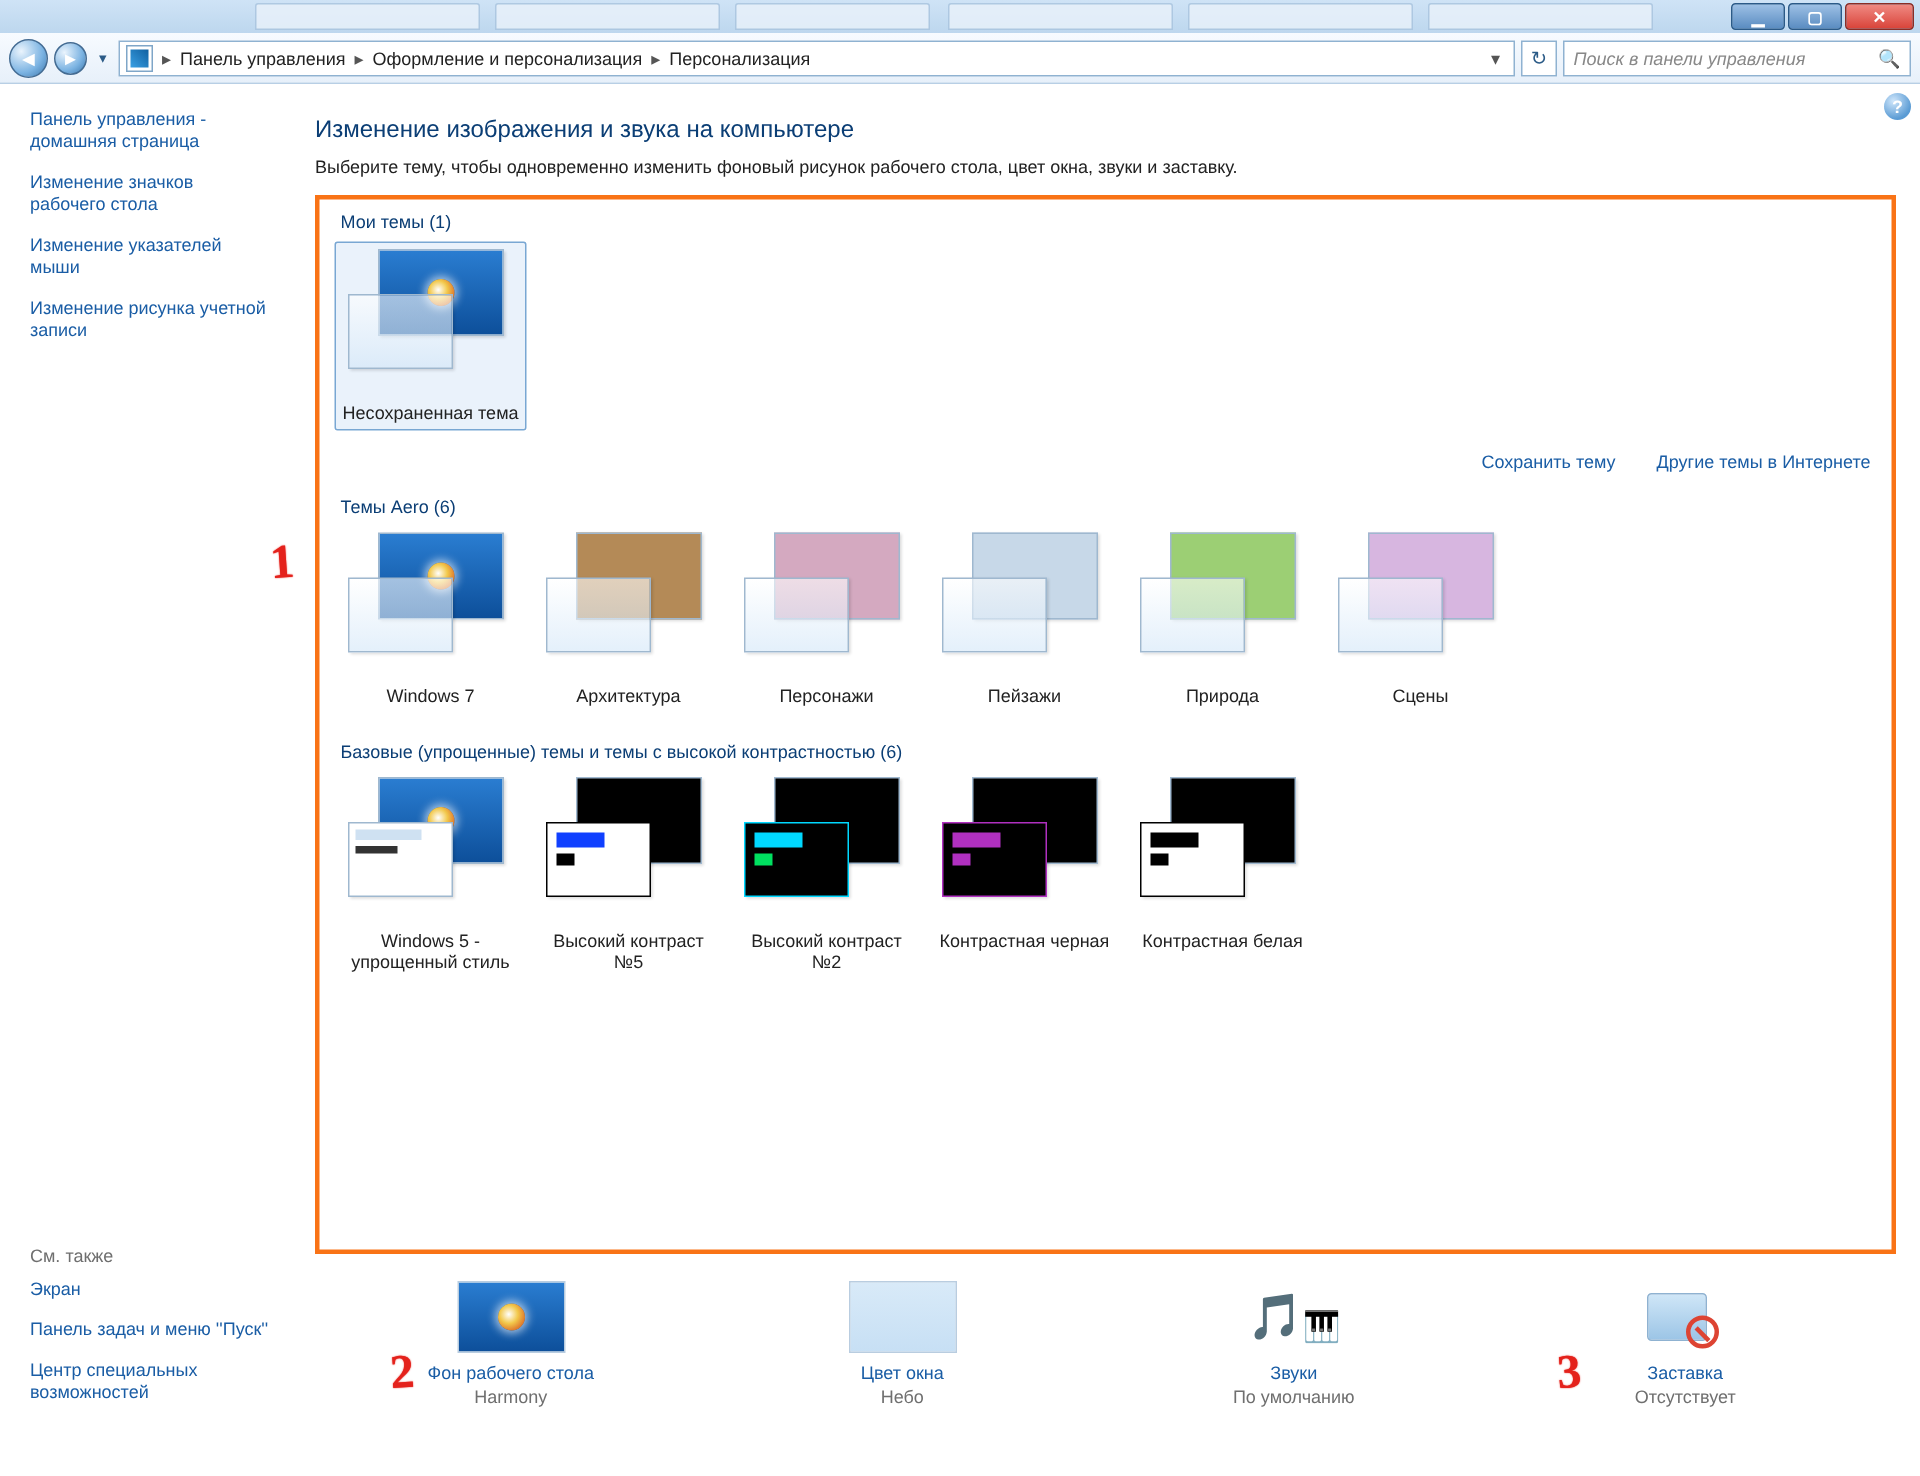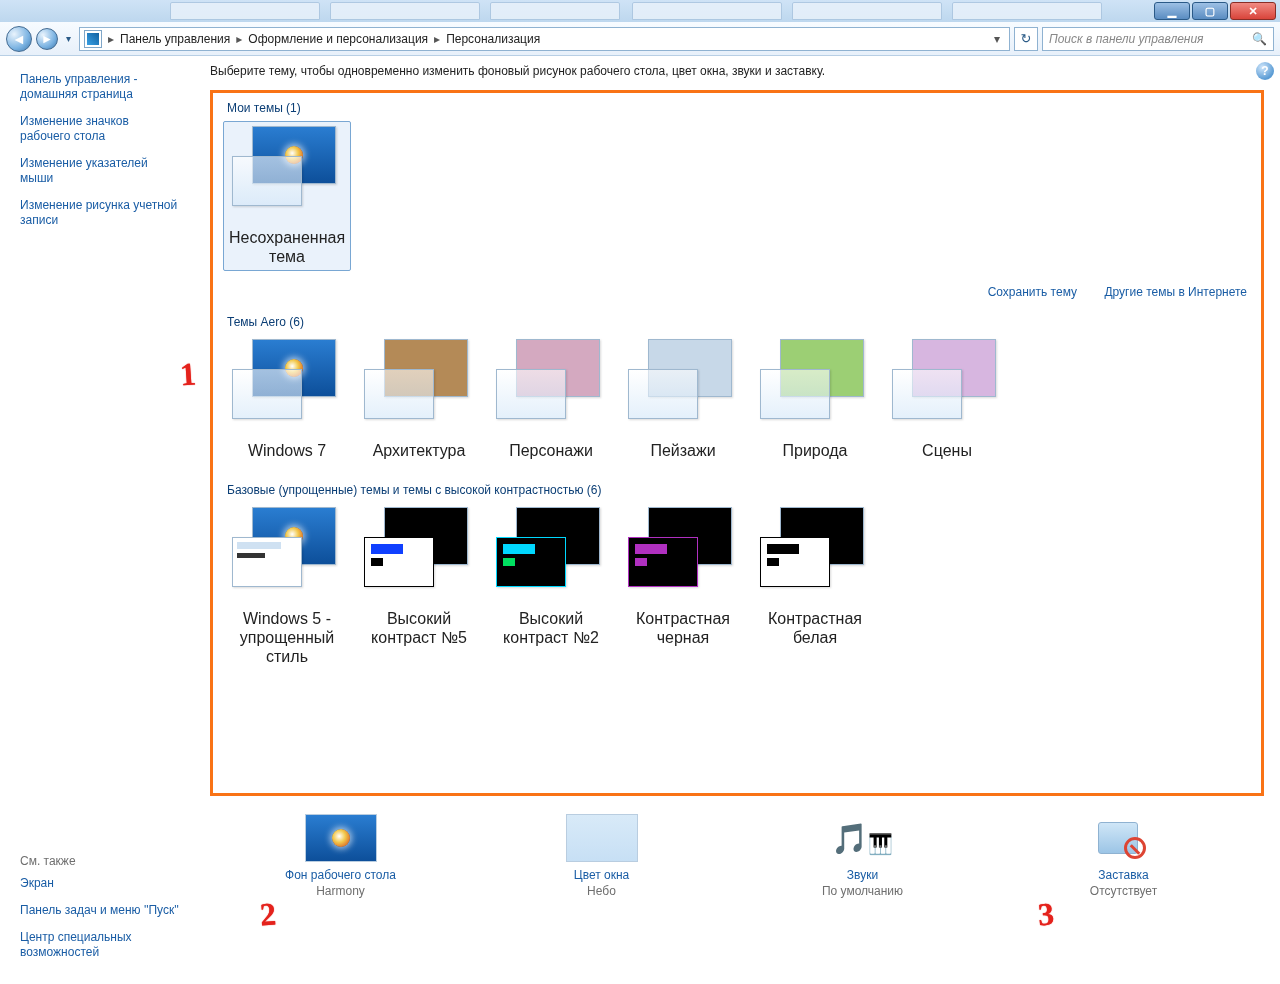--- a/index.html
+++ b/index.html
@@ -28,41 +28,41 @@
   .addr-drop { width:16px; text-align:center; color:#555; }
   .refresh-btn { width:24px; height:24px; border:1px solid #8fb2d1; background:#fff; display:flex; align-items:center; justify-content:center; color:#2b5b87; font-size:13px; }
   .searchbox { width:232px; height:24px; border:1px solid #8fb2d1; background:#fff; display:flex; align-items:center; padding:0 6px; color:#888; font-style:italic; }
   .searchbox .sicon { margin-left:auto; color:#5a83aa; font-style:normal; }
 
   
   .work { display:flex; height: calc(984px - 22px - 34px); }
   .sidebar { width:192px; padding:16px 12px 8px 20px; }
   .sidebar a { color:#1a5da5; text-decoration:none; display:block; margin-bottom:12px; line-height:1.25; }
   .sidebar .seealso-head { color:#6f6f6f; margin-bottom:8px; }
-  .sidebar-bottom { position:absolute; bottom:4px; width:172px;margin-top:33px; }
+  .sidebar-bottom { position:absolute; bottom:28px; width:172px;margin-top:33px; }
   .sidebar-wrap { position:relative; height:100%; }
 
   .main { flex:1; padding:8px 16px 0 8px; position:relative; }
   .page-title { color:#0b3e75; font-size:16px; margin:14px 0 8px 10px; }
   .page-sub { margin:0 0 12px 10px; }
 
   .themes-frame { border:3px solid #f97316; background:#fff; margin-left:10px; margin-right:0; height:706px; overflow:auto; position:relative; }
   .section-head { color:#0b3e75; padding:8px 0 6px 14px; font-size:12px; }
 
   .theme-row { display:flex; flex-wrap:wrap; gap:4px; padding:0 10px 10px 10px; }
   .theme { width:128px; text-align:center; padding:4px; cursor:default; }
   .theme.selected { border:1px solid #79a7d3; background:#eaf2fb; border-radius:2px; }
   .theme-thumb { width:118px; height:86px; margin:0 auto 6px; position:relative; }
   .stack { position:absolute; border:1px solid #9fb8cf; box-shadow:1px 1px 2px rgba(0,0,0,.15); }
   .stackA { left:24px; top:0; width:84px; height:58px; }
   .stackB { left:4px; top:30px; width:70px; height:50px; }
   .aero-glass { background:linear-gradient(rgba(255,255,255,.6),rgba(210,230,248,.6)); backdrop-filter:none; }
   .win7bg { background:linear-gradient(#2a7dd1,#0d4f9a); }
   .win7bg::after { content:""; position:absolute; left:50%; top:50%; width:18px; height:18px; margin:-9px 0 0 -9px; border-radius:50%; background:radial-gradient(circle at 40% 40%, #fff, #f2c84b 40%, #e07f2f 70%); box-shadow:0 0 6px 2px rgba(255,255,255,.6); }
-  .t-name { font-size:16px; line-height:1.2;margin-top:16px; }
+  .t-name { font-size:12px; line-height:1.2;margin-top:16px; }
 
   .links-right { text-align:right; padding:4px 14px 8px; }
   .links-right a { color:#1a5da5; text-decoration:none; margin-left:24px; }
 
   
   .hc .stackA { background:#000; }
   .hc .stackB { border-color:#000; }
   .hc-bar1 { position:absolute; left:6px; right:30px; top:6px; height:10px; }
   .hc-bar2 { position:absolute; left:6px; right:50px; top:20px; height:8px; }
 
@@ -135,20 +135,21 @@
         <div class="seealso-head">См. также</div>
         <a>Экран</a>
         <a>Панель задач и меню ''Пуск''</a>
         <a>Центр специальных возможностей</a>
       </div>
     </div>
   </div>
 
   <div class="main">
     <div class="help-icon">?</div>
+    <div class="page-title">Изменение изображения и звука на компьютере</div>
     <div class="page-sub">Выберите тему, чтобы одновременно изменить фоновый рисунок рабочего стола, цвет окна, звуки и заставку.</div>
 
     <div class="themes-frame">
 
       <div class="section-head">Мои темы (1)</div>
       <div class="theme-row">
         <div class="theme selected">
           <div class="theme-thumb">
             <div class="stack stackA win7bg"></div>
             <div class="stack stackB aero-glass"></div>

